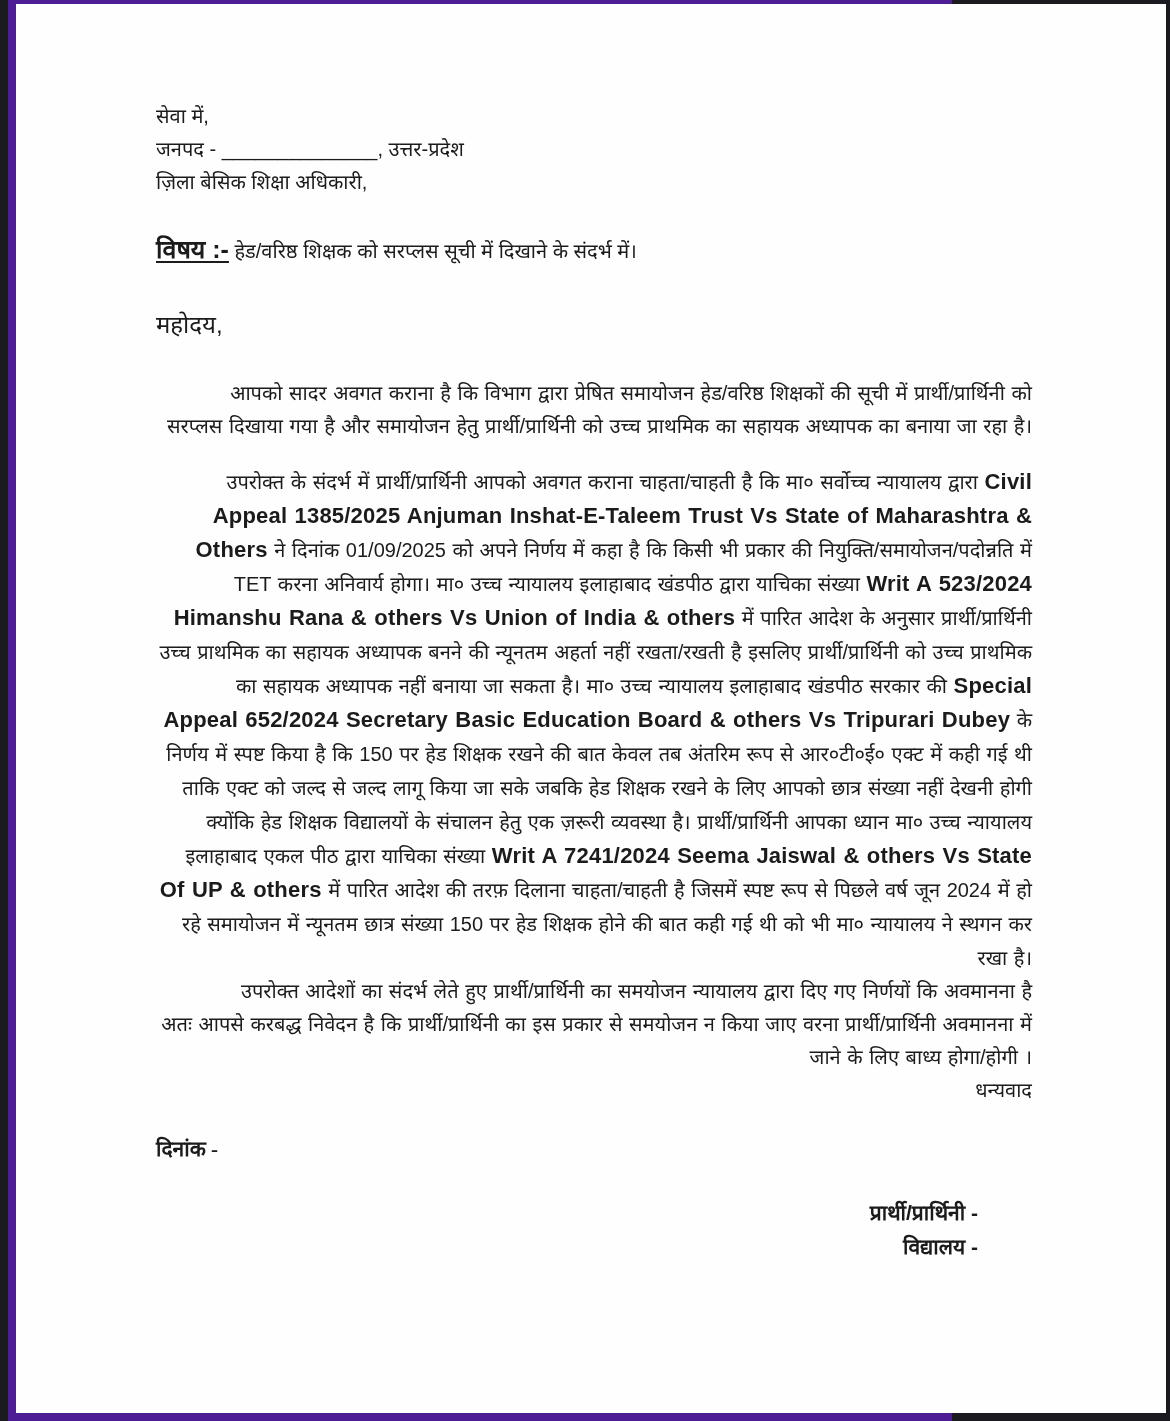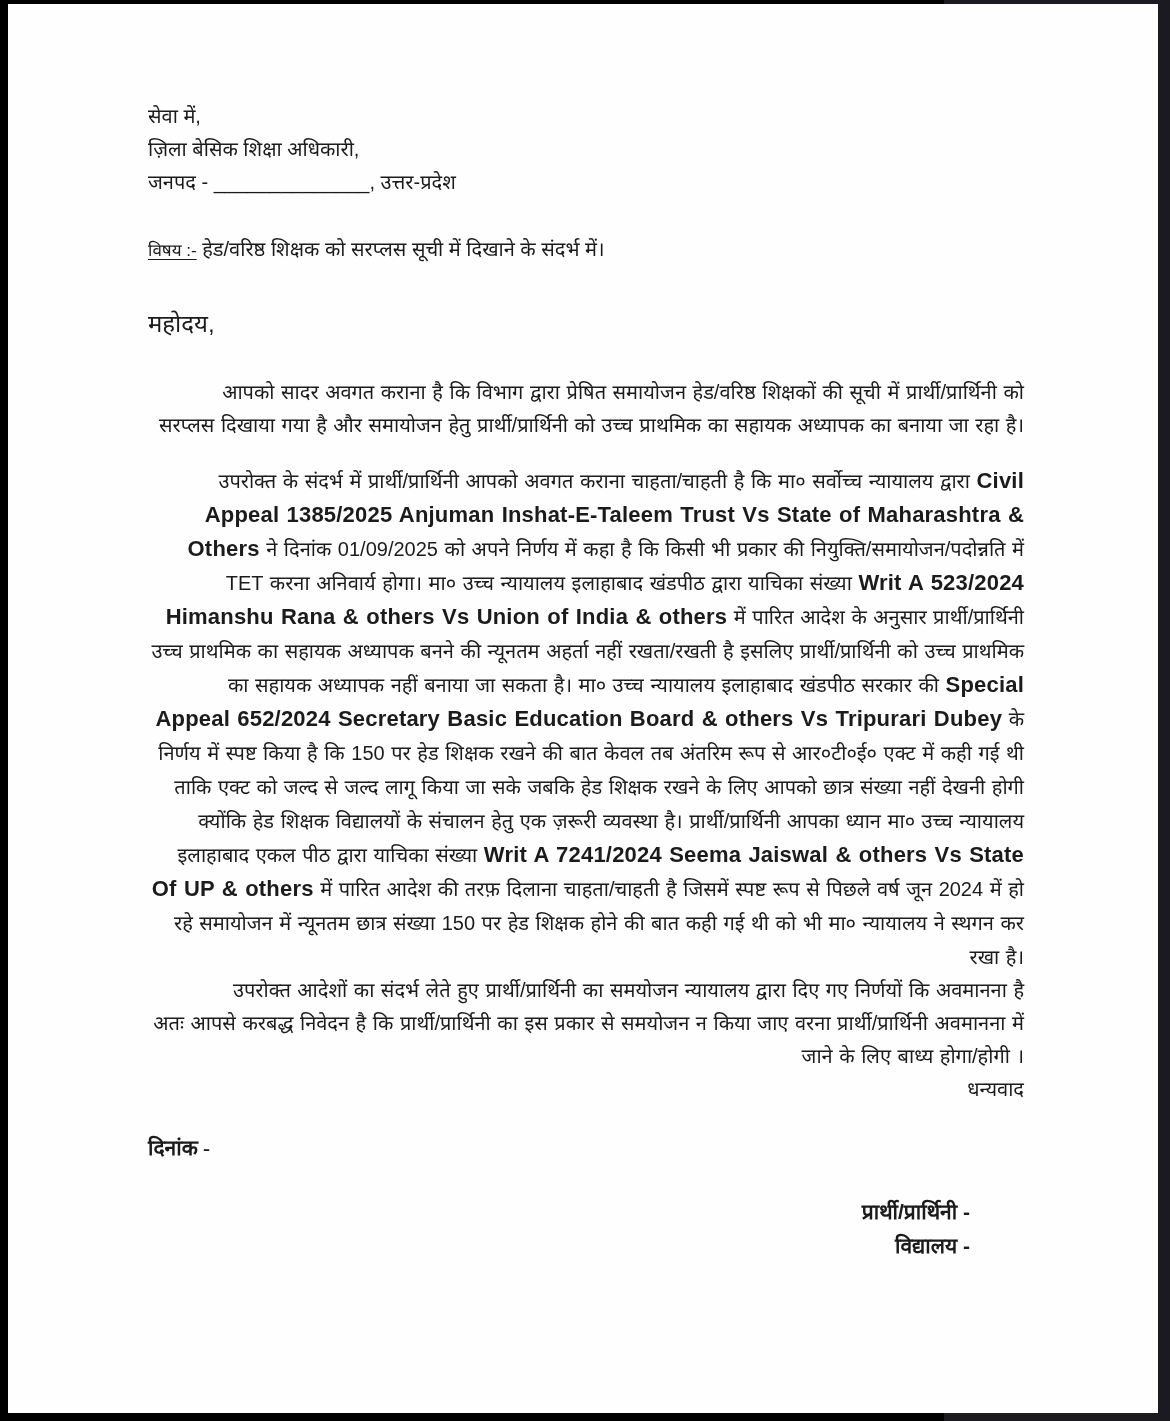--- a/index.html
+++ b/index.html
@@ -7,21 +7,22 @@
     padding: 0;
     background: #1a1a20;
     width: 1170px;
     height: 1421px;
     overflow: hidden;
   }
   .frame {
     position: relative;
     width: 944px;
     height: 1421px;
-    background: #000000;
+    background: #4c1d95;
+    margin-left: 8px;
   }
   .paper {
     position: absolute;
     left: 8px;
     top: 4px;
     width: 1150px;
     height: 1409px;
     background: #fefefe;
     box-sizing: border-box;
     padding: 96px 134px 0 140px;
@@ -33,22 +34,22 @@
     font-size: 20px;
     line-height: 33px;
     white-space: pre-wrap;
   }
   .subject {
     margin-top: 34px;
     font-size: 20px;
     line-height: 33px;
   }
   .subject-label {
-    font-weight: 400;
-    font-size: 17px;
+    font-weight: 700;
+    font-size: 25px;
     text-decoration: underline;
     text-underline-offset: 3px;
   }
   .salutation {
     margin-top: 40px;
     font-size: 24px;
     line-height: 33px;
   }
   .para {
     margin: 0;
@@ -93,22 +94,22 @@
   }
 </style>
 </head>
 <body>
 
 <div class="frame">
   <div class="paper">
 
     <div>
       <div class="addr-line">सेवा में,</div>
+      <div class="addr-line">जनपद - ______________, उत्तर-प्रदेश</div>
       <div class="addr-line">ज़िला बेसिक शिक्षा अधिकारी,</div>
-      <div class="addr-line">जनपद - ______________, उत्तर-प्रदेश</div>
     </div>
 
     <div class="subject">
       <span class="subject-label">विषय :-</span><span> हेड/वरिष्ठ शिक्षक को सरप्लस सूची में दिखाने के संदर्भ में।</span>
     </div>
 
     <div class="salutation">महोदय,</div>
 
     <div>
         <p class="para para-0 indent"><span class="text-run">आपको सादर अवगत कराना है कि विभाग द्वारा प्रेषित समायोजन हेड/वरिष्ठ शिक्षकों की सूची में प्रार्थी/प्रार्थिनी को सरप्लस दिखाया गया है और समायोजन हेतु प्रार्थी/प्रार्थिनी को उच्च प्राथमिक का सहायक अध्यापक का बनाया जा रहा है।</span></p>

